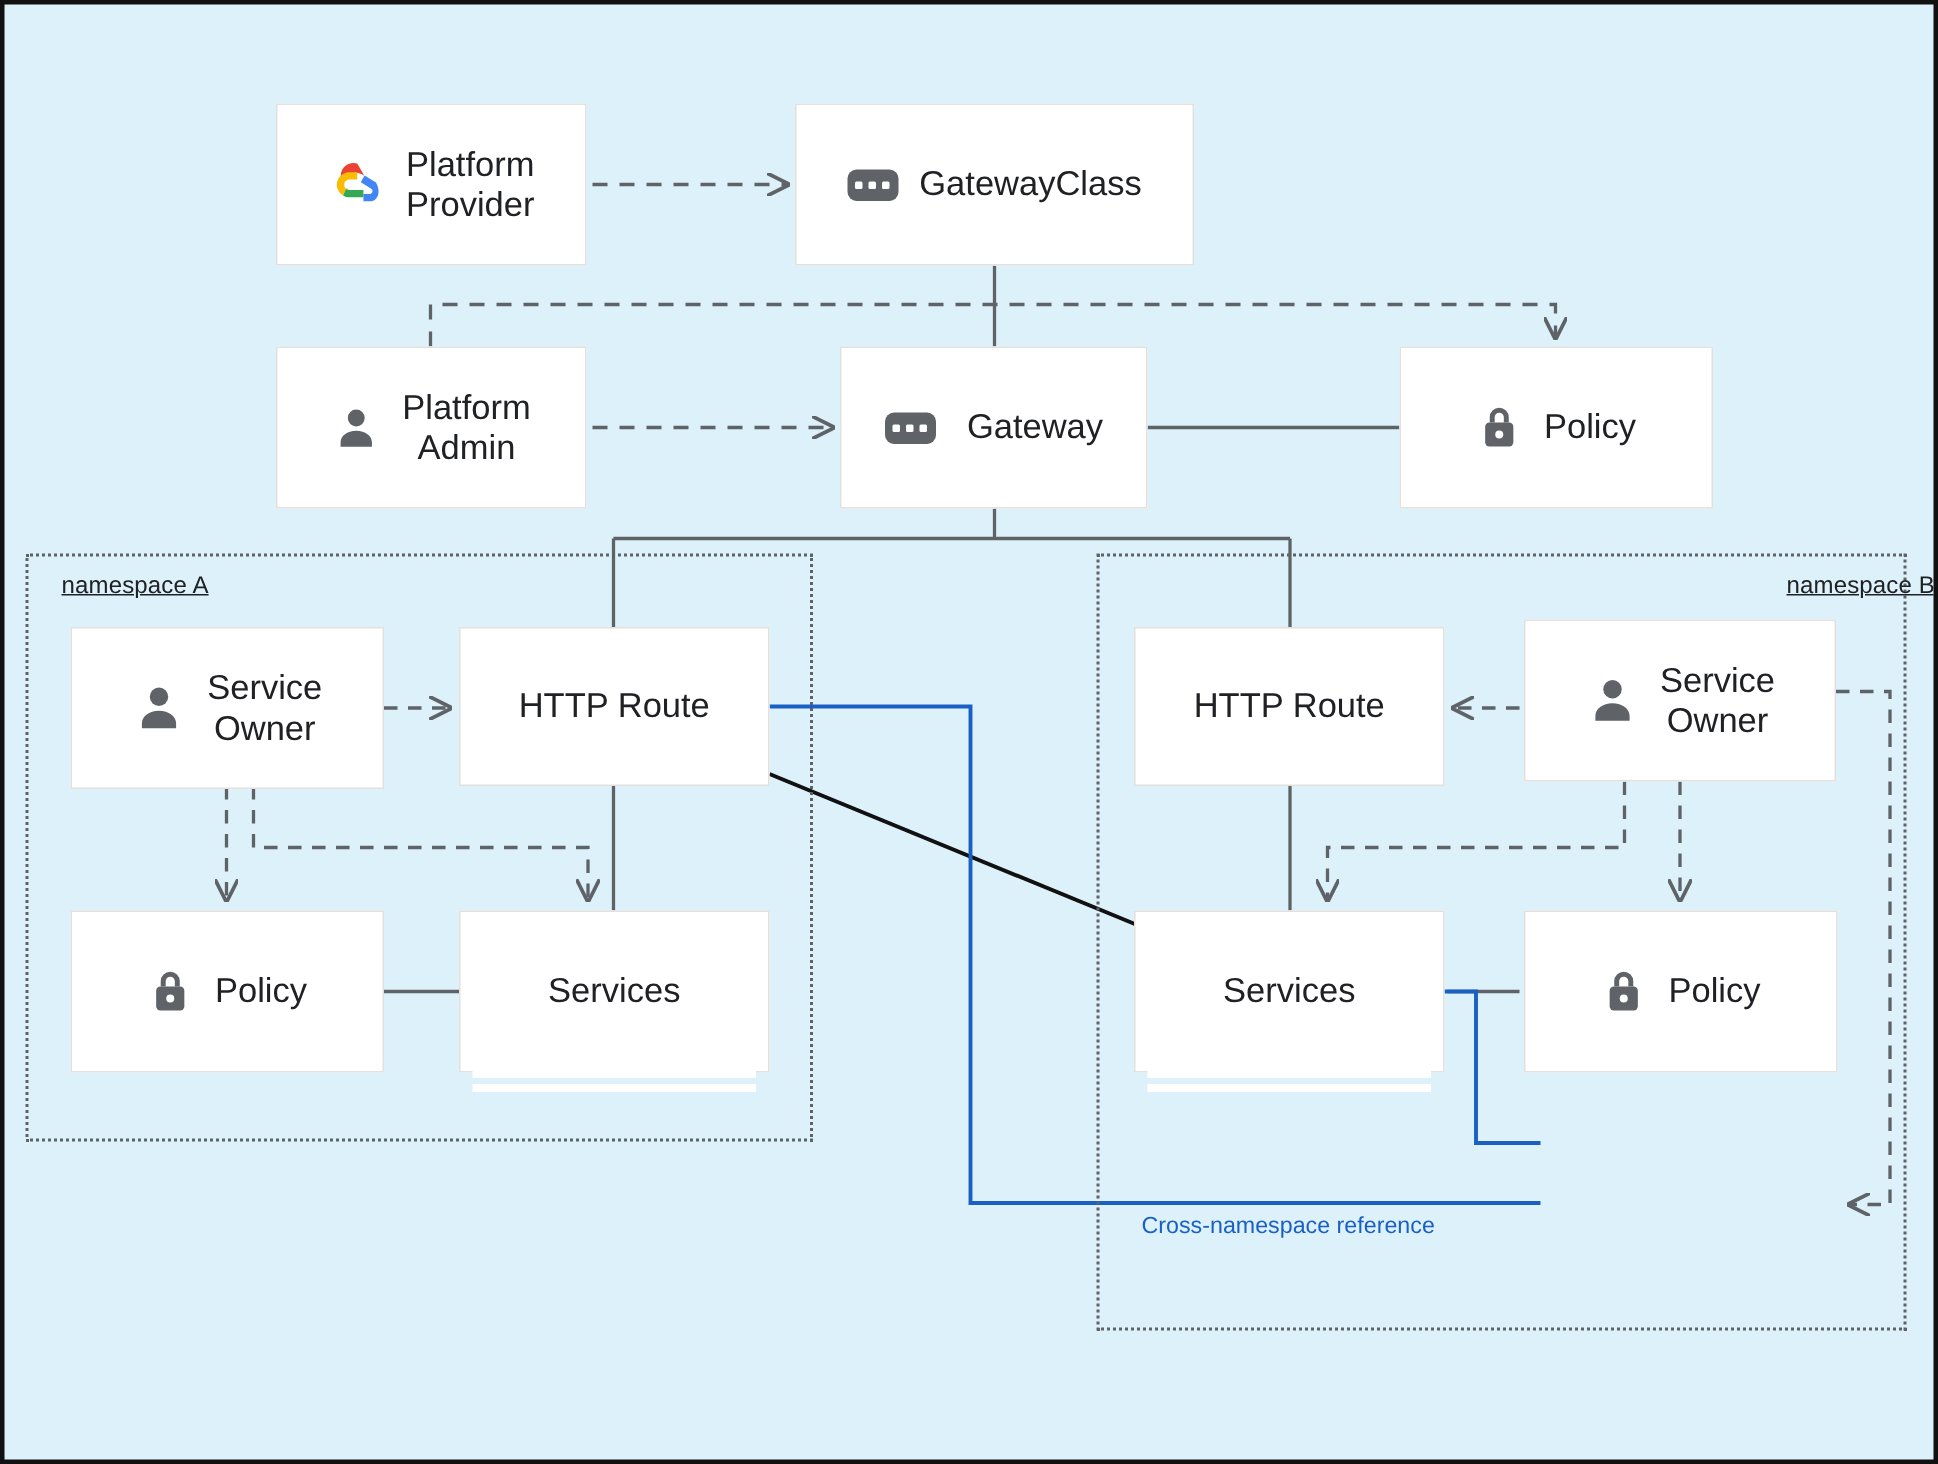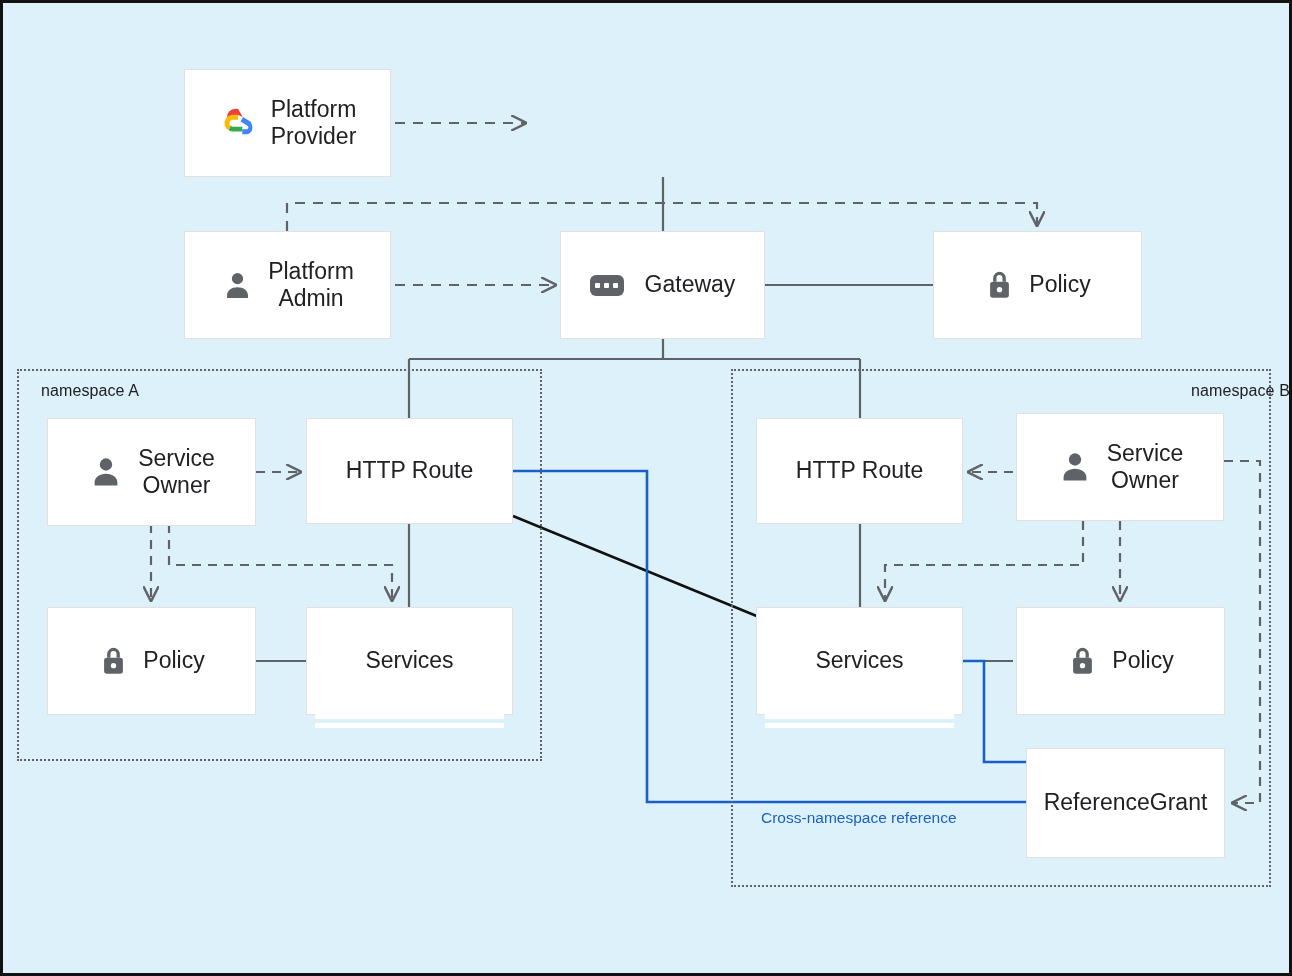--- a/index.html
+++ b/index.html
@@ -18,20 +18,21 @@
     border:2px dotted #5f6368;
     box-sizing:border-box;
     background:transparent;
   }
   .ns-label{
     position:absolute;
     font-size:16px;
     color:#202124;
     letter-spacing:.1px;
     white-space:nowrap;
+    text-decoration:underline;
   }
 
   .node{
     position:absolute;
     background:#ffffff;
     border:1px solid #e3e0de;
     box-sizing:border-box;
     display:flex;
     align-items:center;
     justify-content:center;
@@ -156,20 +157,28 @@
         <path d="M30.2 12.6 L24.2 2.4 C20.6 1.2 16 2.2 13.2 5.2 C10.6 8 9.8 11.4 10.6 14.6 L17.2 14.6 C17.8 12 20 10.2 22.8 10.2 C25.8 10.2 27 11 30.2 12.6 Z" fill="#ea4335"></path>
         <path d="M17.6 24.6 C15.2 24.6 13.2 22.6 13.2 20.2 C13.2 17.8 15.2 15.8 17.6 15.8 L24.2 15.8 L24.2 9.6 L17.6 9.6 C11.8 9.6 7 14.4 7 20.2 C7 24.0 9 27.2 12 29.0 L15.6 22.8 C15.6 22.8 16.4 24.6 17.6 24.6 Z" fill="#fbbc05"></path>
         <path d="M12.2 29.2 C13.8 30.2 15.6 30.8 17.6 30.8 L29.4 30.8 L29.4 24.6 L17.6 24.6 C16.6 24.6 15.6 24.3 14.8 23.8 Z" fill="#34a853"></path>
         <path d="M40 18.4 L30.4 12.4 L27.2 18.2 L36 23.6 C37.2 24.4 37.4 25.8 36.6 26.9 C36.1 27.6 35.4 28 34.6 28 L29.4 28 L29.4 34.2 L34.6 34.2 C38 34.2 40.8 32 41.8 28.8 C42.8 25.4 41.8 21.8 40 18.4 Z" fill="#4285f4"></path>
       </svg>
     </span>
     <span class="lbl">Platform
 Provider</span>
   </div>
 
+  <div class="node" style="left:527px;top:66px;width:266px;height:108px;">
+    <span class="icon-gateway">
+      <i></i>
+        <i></i>
+        <i></i>
+    </span>
+    <span class="lbl">GatewayClass</span>
+  </div>
 
   <div class="node" style="left:181px;top:228px;width:207px;height:108px;">
     <span class="icon icon-person">
       <svg width="33" height="33" viewBox="0 0 24 24" fill="#5f6368">
         <circle cx="12" cy="7" r="4.1"></circle>
         <path d="M12 13.2c-4.4 0-7.6 2.5-7.6 5.6V21h15.2v-2.2c0-3.1-3.2-5.6-7.6-5.6z"></path>
       </svg>
     </span>
     <span class="lbl">Platform
 Admin</span>
@@ -248,19 +257,16 @@
     <span class="icon icon-lock">
       <svg width="31" height="33" viewBox="0 0 24 26" fill="#5f6368">
         <path d="M7 10V7.2a5 5 0 0110 0V10h-2.6V7.2a2.4 2.4 0 00-4.8 0V10H7z"></path>
         <rect x="4.6" y="10" width="14.8" height="12.6" rx="2.2"></rect>
         <circle cx="12" cy="16.3" r="2.1" fill="#ffffff"></circle>
       </svg>
     </span>
     <span class="lbl">Policy</span>
   </div>
 
-  <div class="node" style="left:1023px;top:745px;width:199px;height:110px;">
-    <span class="lbl">ReferenceGrant</span>
-  </div>
 
   <div class="xref-label" style="left:758px;top:806px;">Cross-namespace reference</div>
 
 </div>
 
 </body></html>

